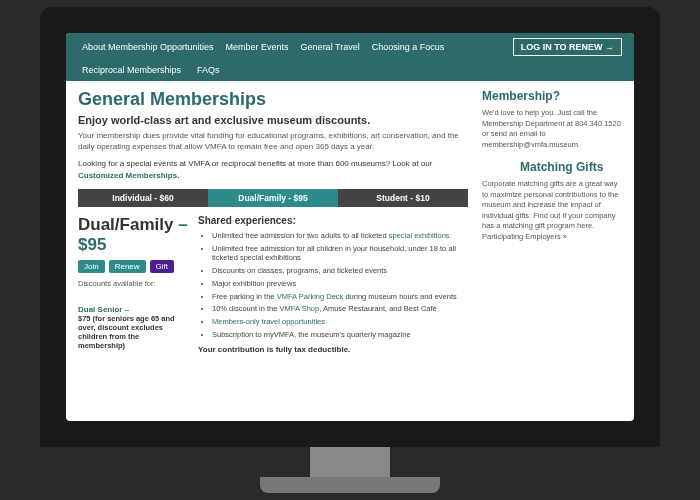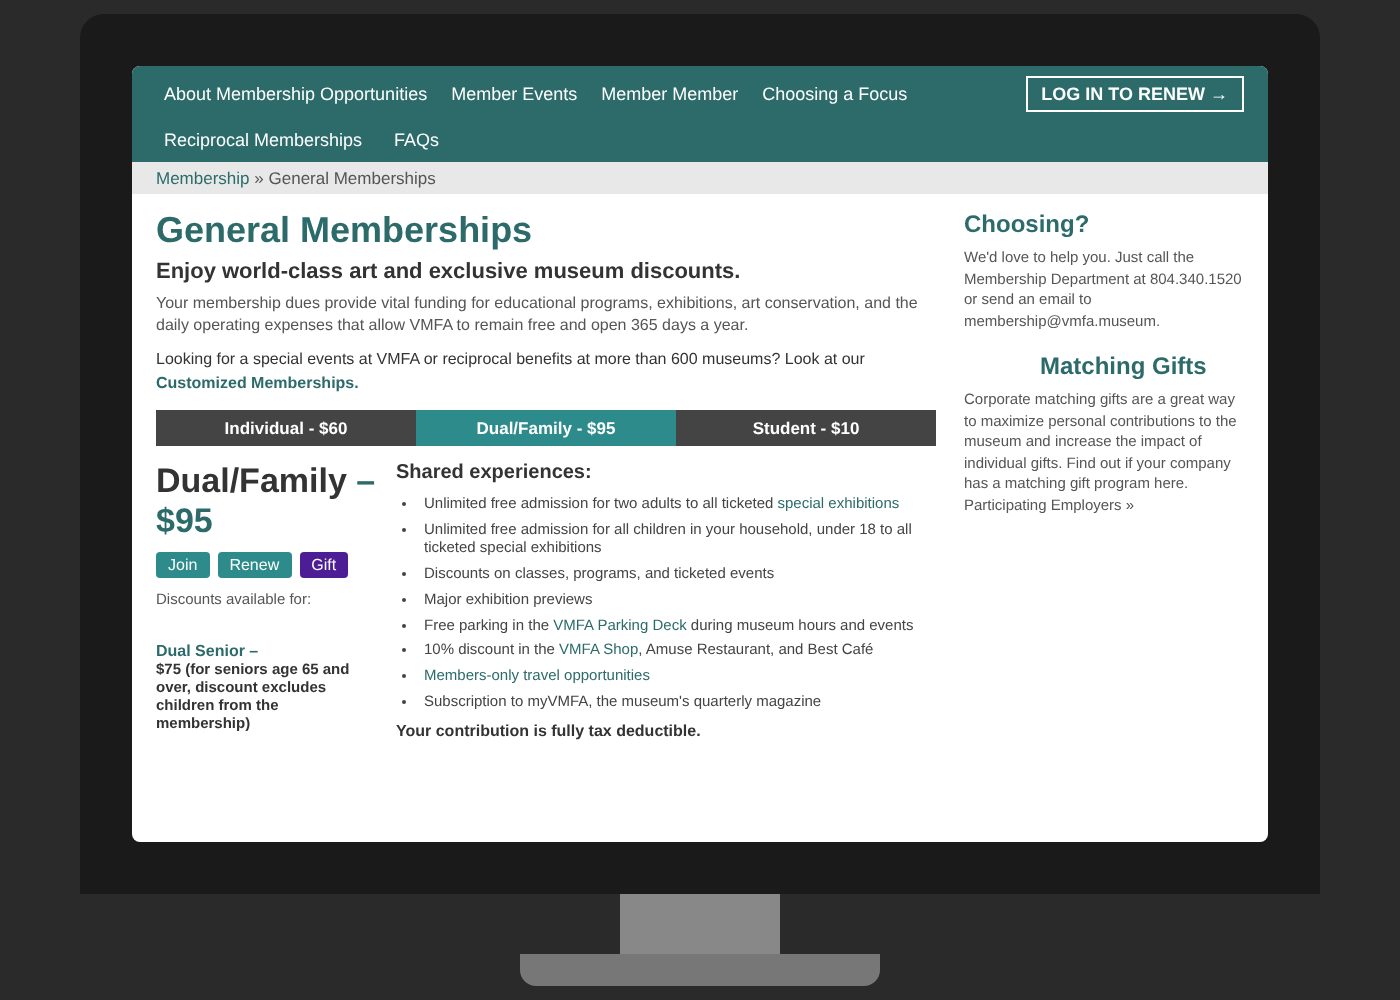--- a/index.html
+++ b/index.html
@@ -325,35 +325,30 @@
 <body>
 
 <div class="monitor-wrapper">
   <div class="monitor-outer">
     <div class="monitor-screen">
 
       <div class="site-nav">
         <div class="nav-links">
           <span class="nav-link">About Membership Opportunities</span>
           <span class="nav-link">Member Events</span>
-          <span class="nav-link">Member Member</span>
+          <span class="nav-link">General Travel</span>
           <span class="nav-link">Choosing a Focus</span>
         </div>
         <button class="login-btn">LOG IN TO RENEW →</button>
       </div>
       <div class="nav-row2">
         <span class="nav-link">Reciprocal Memberships</span>
         <span class="nav-link">FAQs</span>
       </div>
 
-      <div class="breadcrumb">
-        <a>Membership</a>
-        <span> » </span>
-        <span>General Memberships</span>
-      </div>
 
       <div class="main-content">
         <div class="left-col">
           <h1 class="page-title">General Memberships</h1>
           <p class="subtitle">Enjoy world-class art and exclusive museum discounts.</p>
           <p class="description">Your membership dues provide vital funding for educational programs, exhibitions, art conservation, and the daily operating expenses that allow VMFA to remain free and open 365 days a year.</p>
           <p class="special-note">
             <span>Looking for a special events at VMFA or reciprocal benefits at more than 600 museums? Look at our </span><a>Customized Memberships.</a>
           </p>
 
@@ -392,21 +387,21 @@
                 <li><span>10% discount in the </span><a>VMFA Shop</a><span>, Amuse Restaurant, and Best Café</span></li>
                 <li><a>Members-only travel opportunities</a></li>
                 <li>Subscription to myVMFA, the museum's quarterly magazine</li>
               </ul>
               <div class="tax-note">Your contribution is fully tax deductible.</div>
             </div>
           </div>
         </div>
 
         <div class="right-col">
-          <div class="questions-title">Choosing?</div>
+          <div class="questions-title">Membership?</div>
           <p class="questions-text">We'd love to help you. Just call the Membership Department at 804.340.1520 or send an email to membership@vmfa.museum.</p>
           <div class="matching-title">Matching Gifts</div>
           <p class="matching-text">Corporate matching gifts are a great way to maximize personal contributions to the museum and increase the impact of individual gifts. Find out if your company has a matching gift program here. Participating Employers »</p>
         </div>
       </div>
     </div>
   </div>
   <div class="monitor-stand">
     <div class="stand-neck"></div>
     <div class="stand-base"></div>

